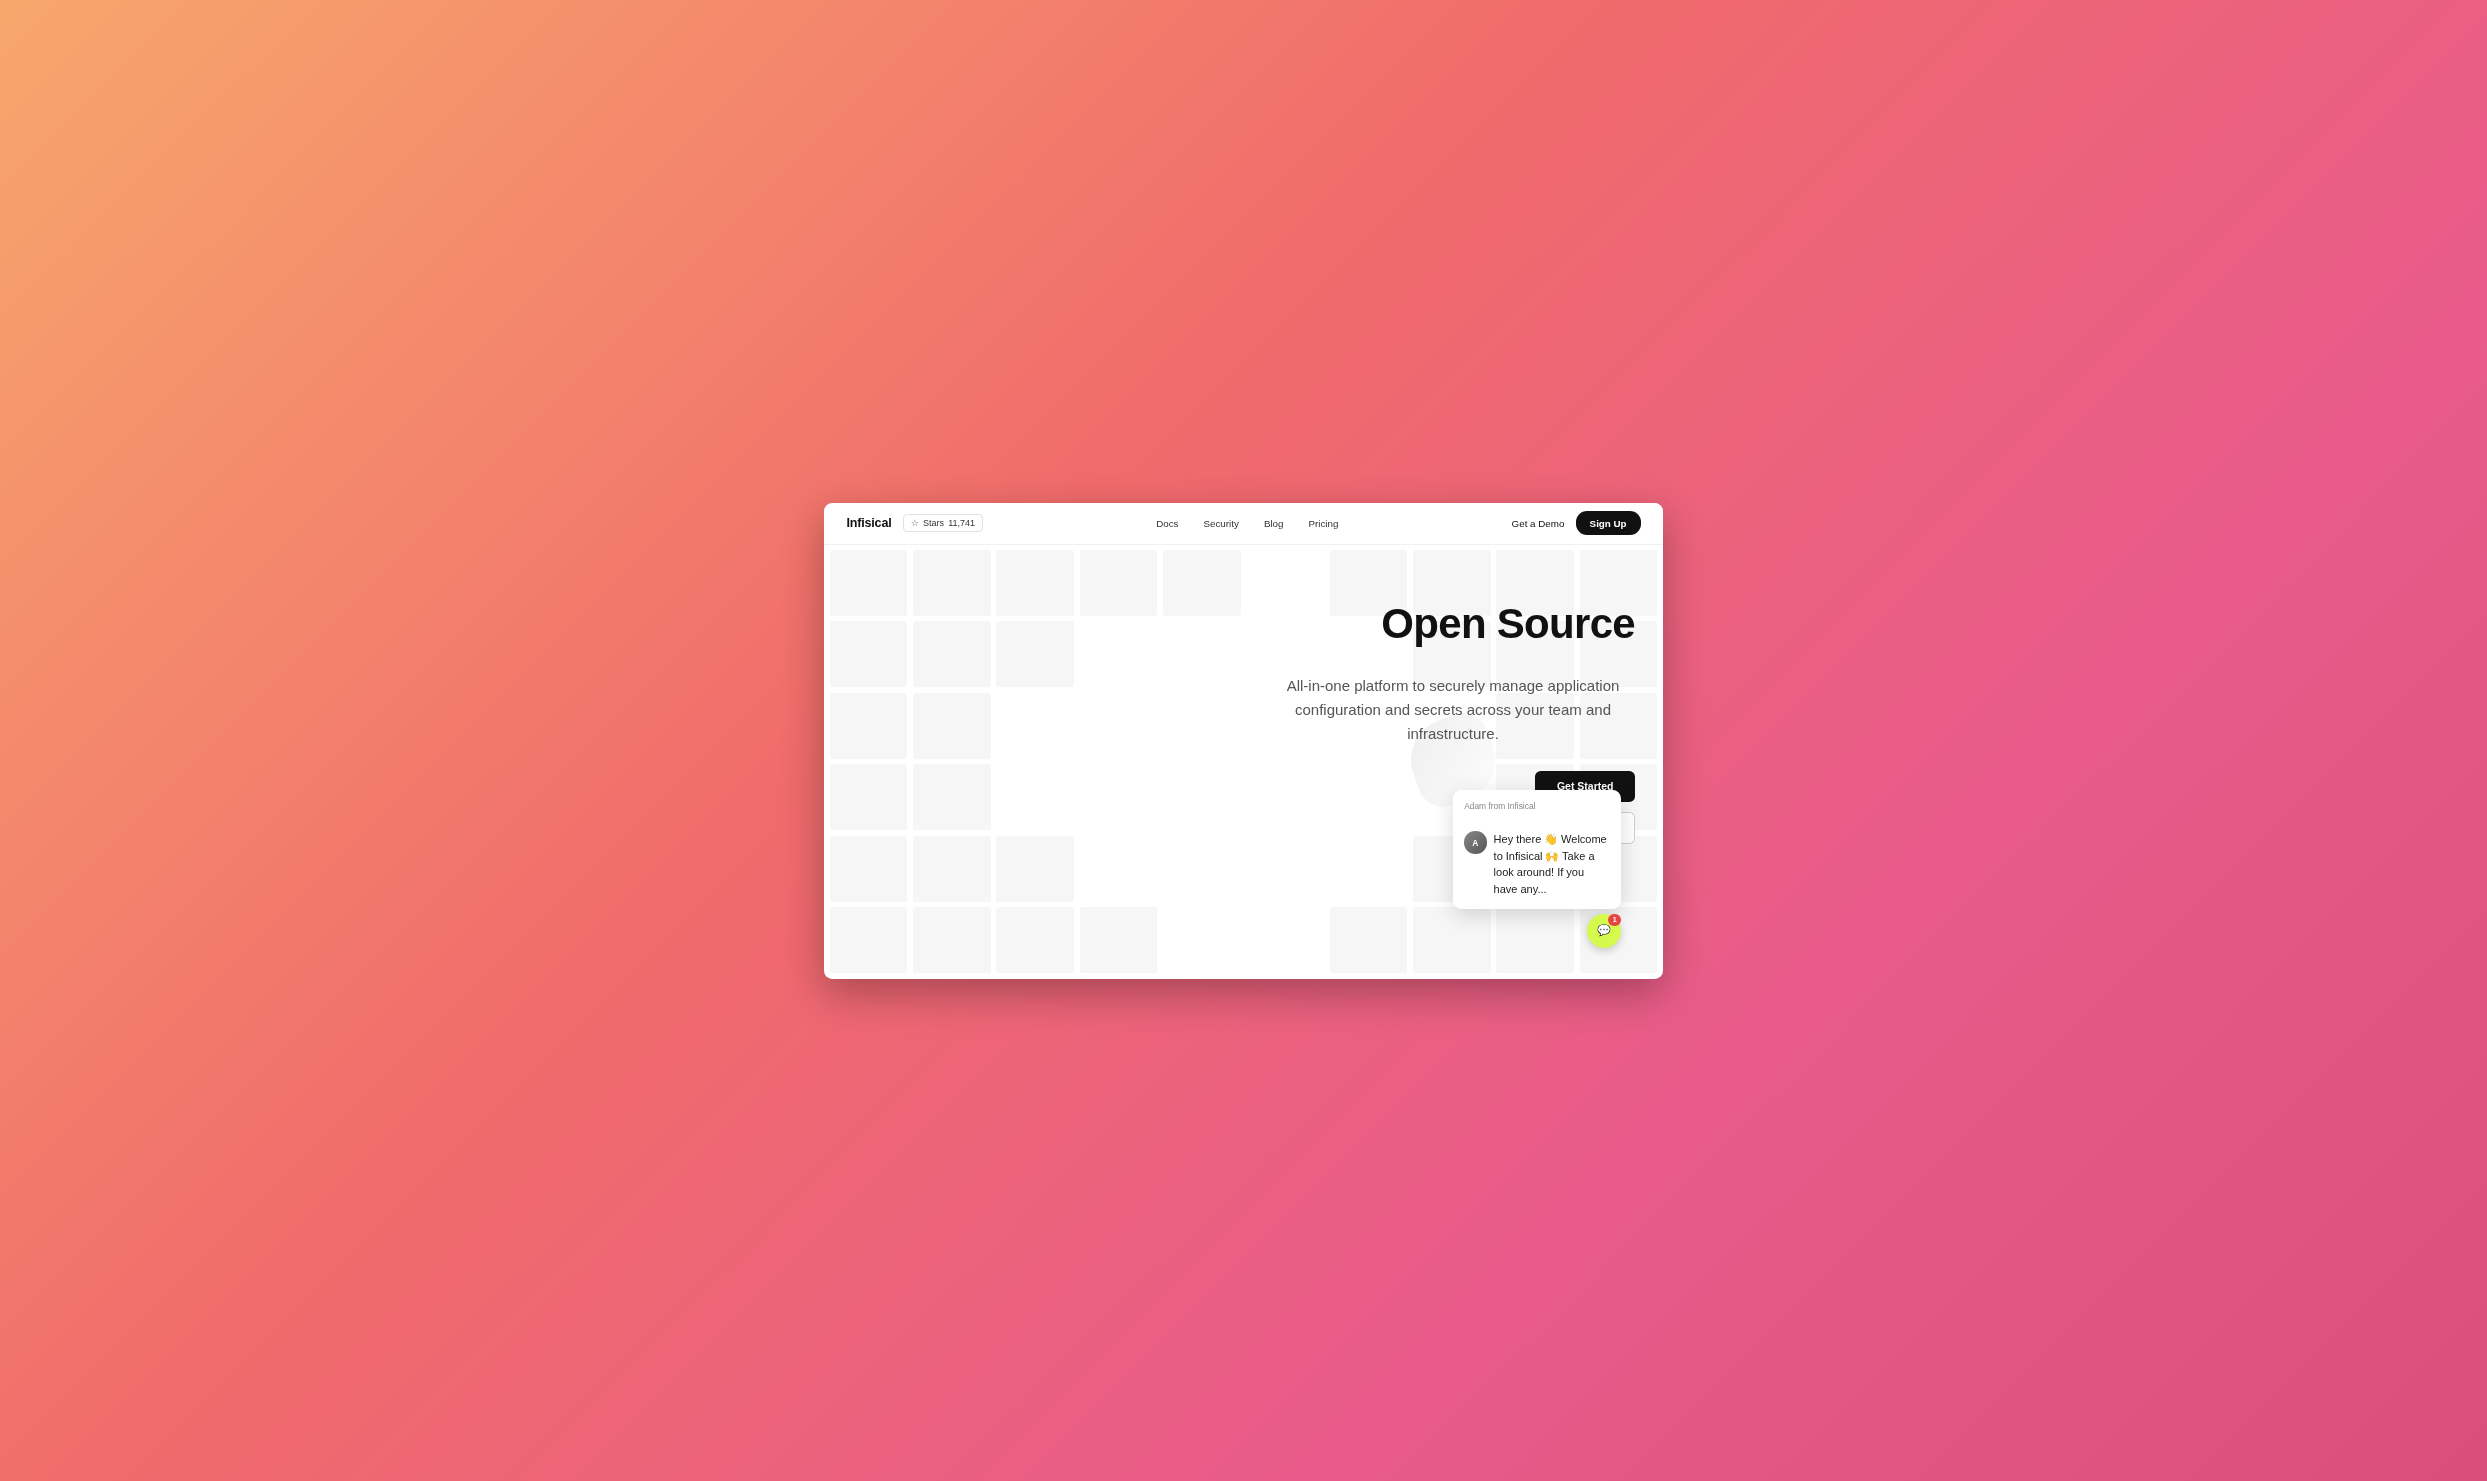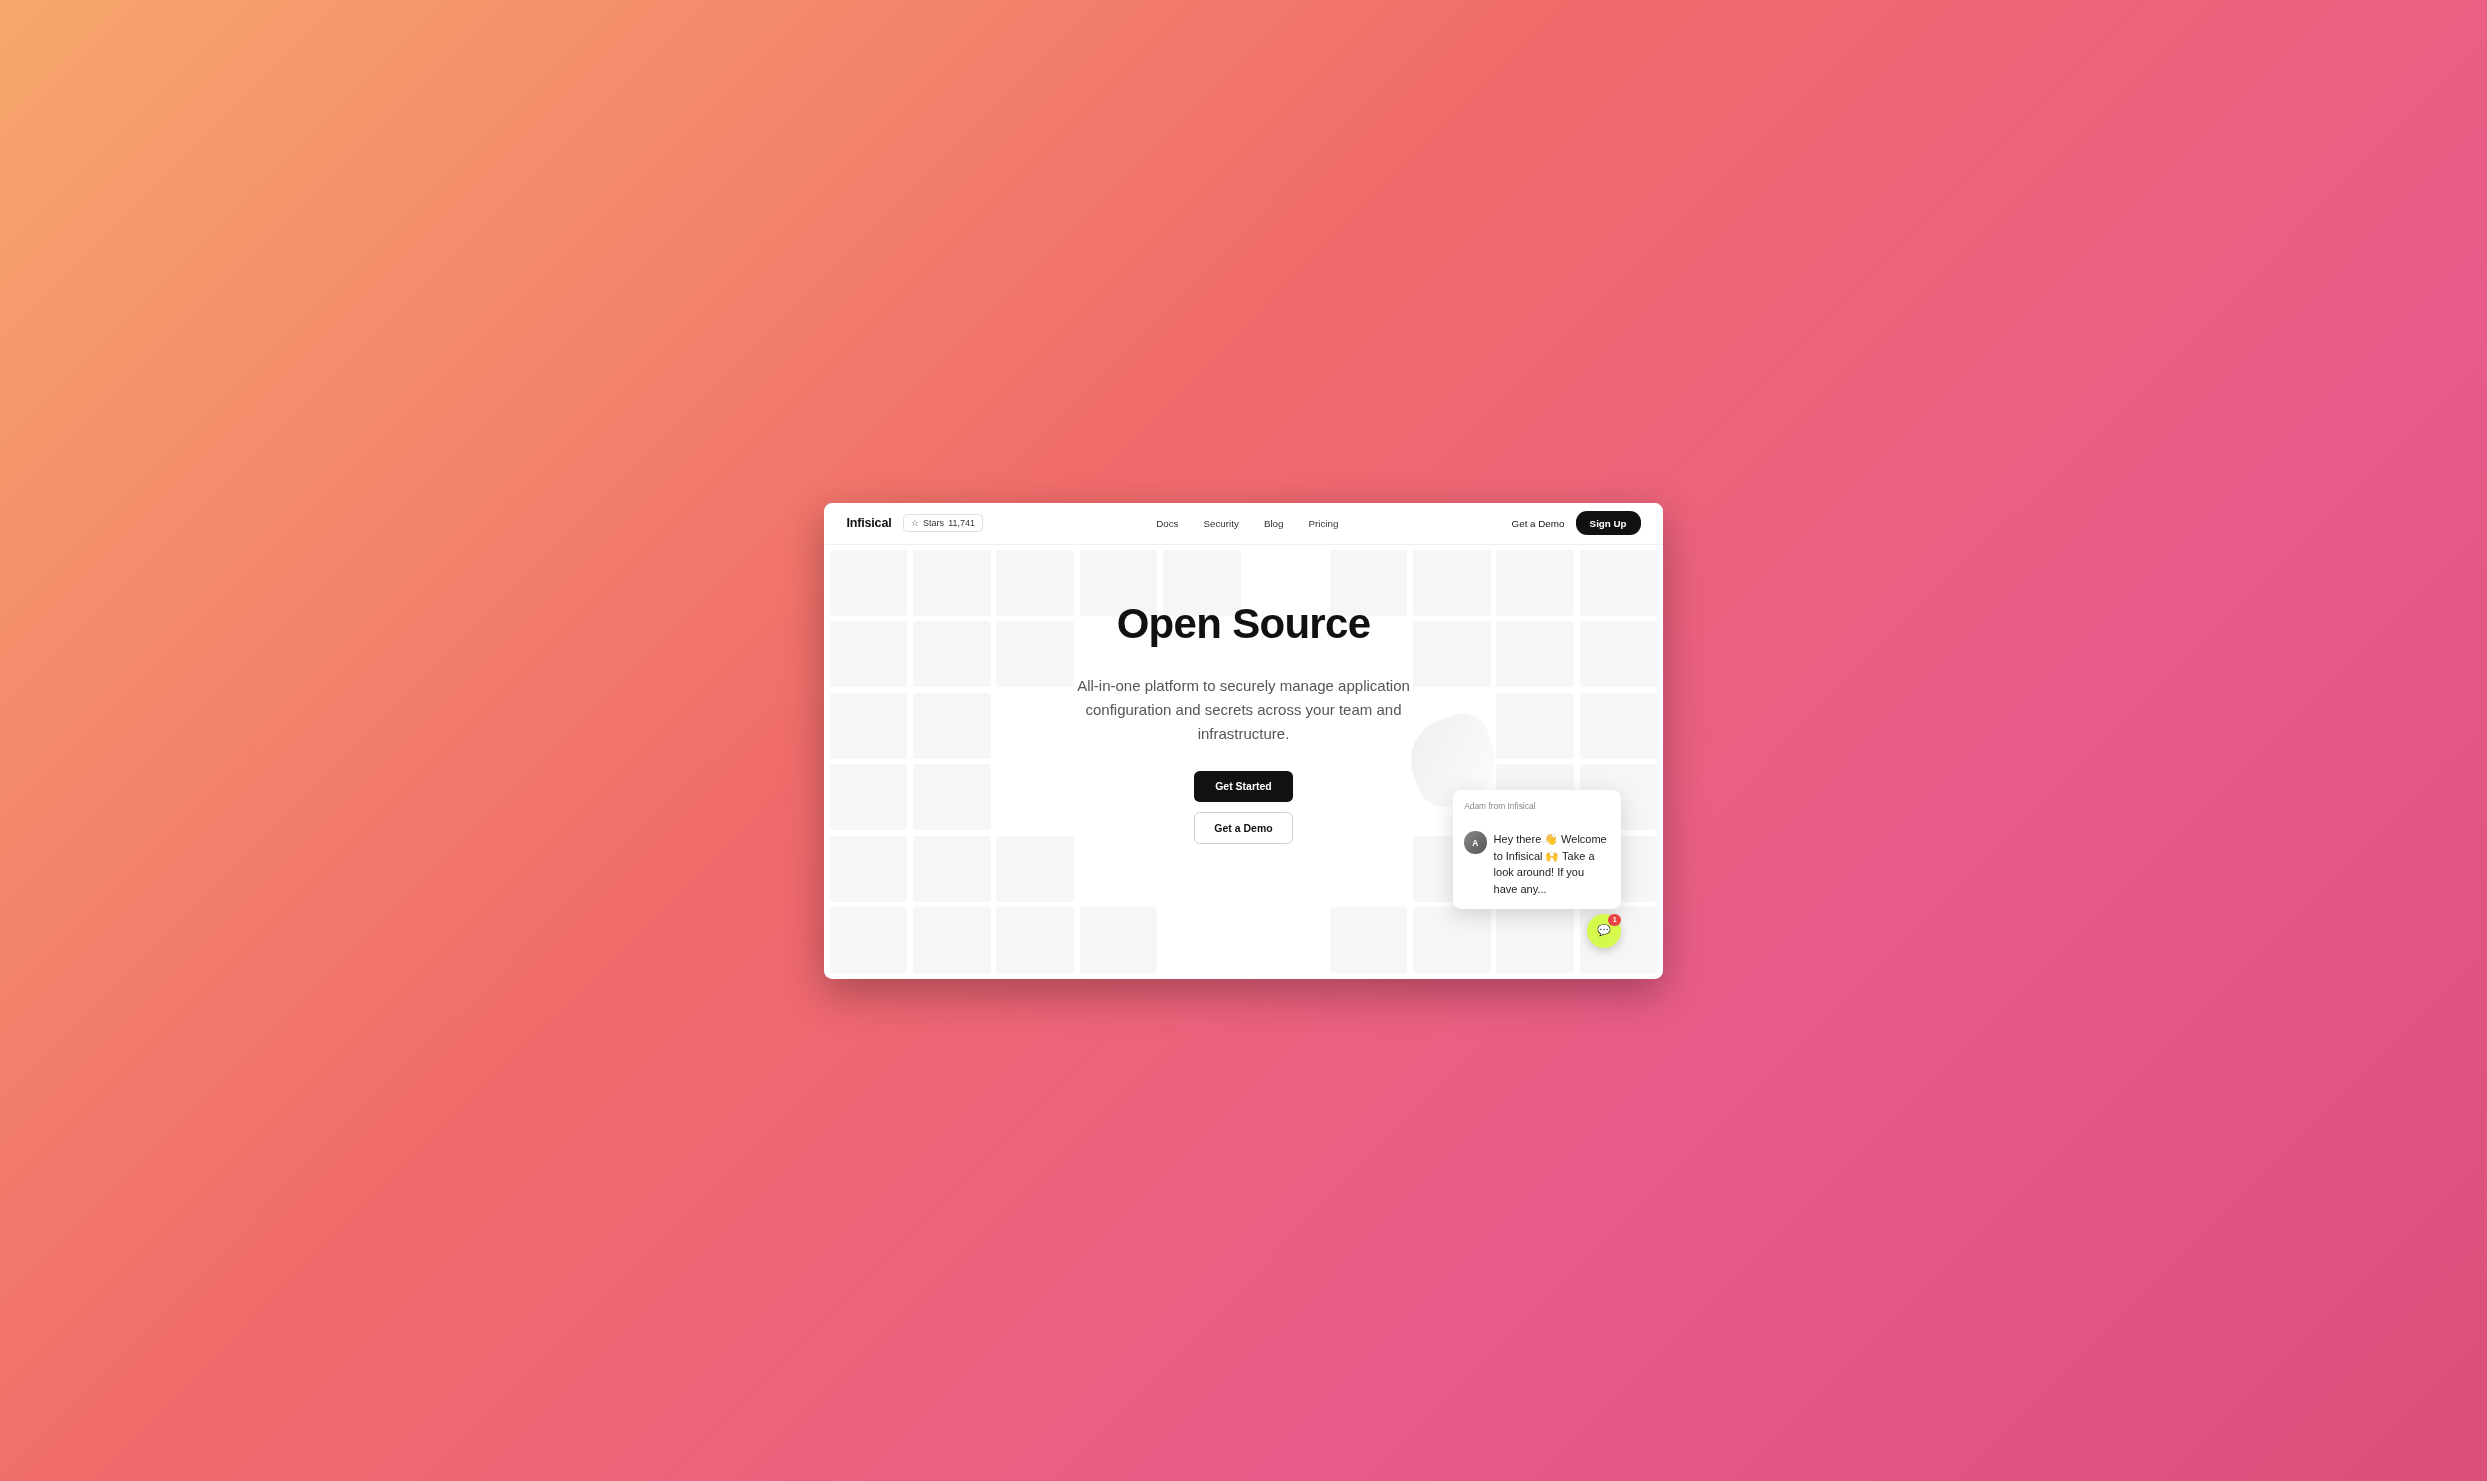--- a/index.html
+++ b/index.html
@@ -135,21 +135,21 @@
     .grid-cell.hidden {
       background: transparent;
     }
 
     
     .hero-content {
       position: relative;
       z-index: 2;
       display: flex;
       flex-direction: column;
-      align-items: center;
+      align-items: flex-end;
       justify-content: center;
       padding: 56px 28px 42px;
       text-align: center;
     }
 
     .hero-title-line1 {
       font-size: 42px;
       font-weight: 800;
       color: #111;
       line-height: 1.1;

